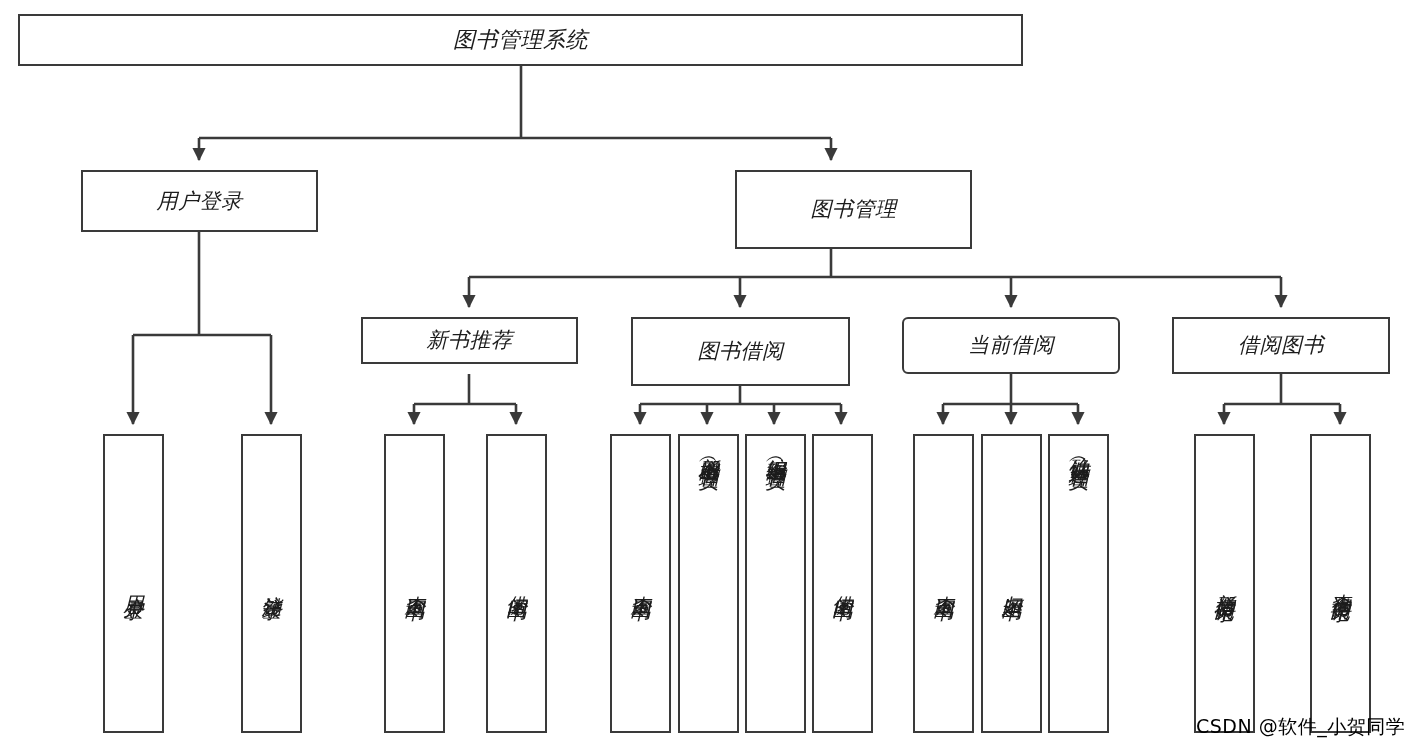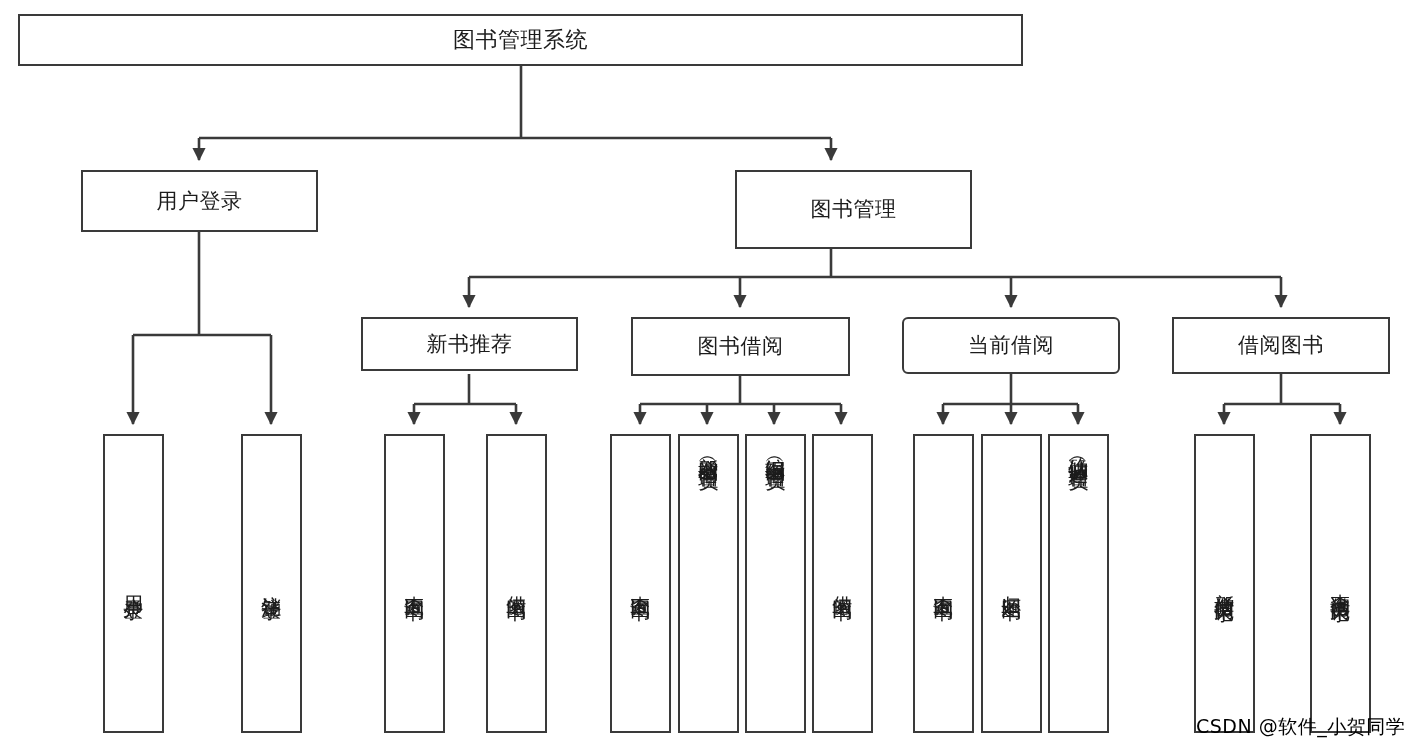--- a/index.html
+++ b/index.html
@@ -33,20 +33,21 @@
     justify-content: center;
     z-index: 2;
   }
   .node .label {
     color: #1c1c1c;
     font-size: 21px;
     line-height: 1.18;
     letter-spacing: 0.5px;
     text-align: left;
     white-space: nowrap;
+    font-style: italic;
   }
   .node.root .label { font-size: 22px; }
   .node.lvl2 .label { font-size: 21px; }
   .node.lvl3 .label { font-size: 21px; }
 
   
   .node.leaf {
     align-items: flex-start;
     justify-content: center;
     padding-top: 6px;
@@ -132,24 +133,24 @@
     <span class="label">图书管理系统</span>
   </div>
 
   <div class="node lvl2" style="left:81px; top:170px; width:237px; height:62px;">
     <span class="label">用户登录</span>
   </div>
   <div class="node lvl2" style="left:735px; top:170px; width:237px; height:79px;">
     <span class="label">图书管理</span>
   </div>
 
-  <div class="node lvl3" style="left:361px; top:317px; width:217px; height:54px;">
+  <div class="node lvl3" style="left:361px; top:317px; width:217px; height:47px;">
     <span class="label">新书推荐</span>
   </div>
-  <div class="node lvl3" style="left:631px; top:317px; width:219px; height:59px;">
+  <div class="node lvl3" style="left:631px; top:317px; width:219px; height:69px;">
     <span class="label">图书借阅</span>
   </div>
   <div class="node lvl3" style="left:902px; top:317px; width:218px; height:57px;border-radius:6px;">
     <span class="label">当前借阅</span>
   </div>
   <div class="node lvl3" style="left:1172px; top:317px; width:218px; height:57px;">
     <span class="label">借阅图书</span>
   </div>
 
   <div class="node leaf mid" style="left:103px; top:434px; width:61px; height:299px;">

